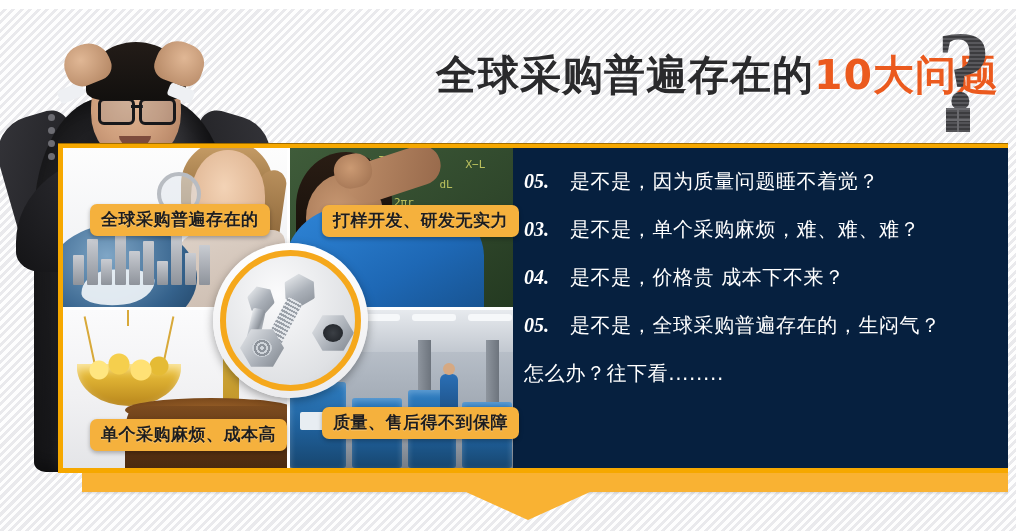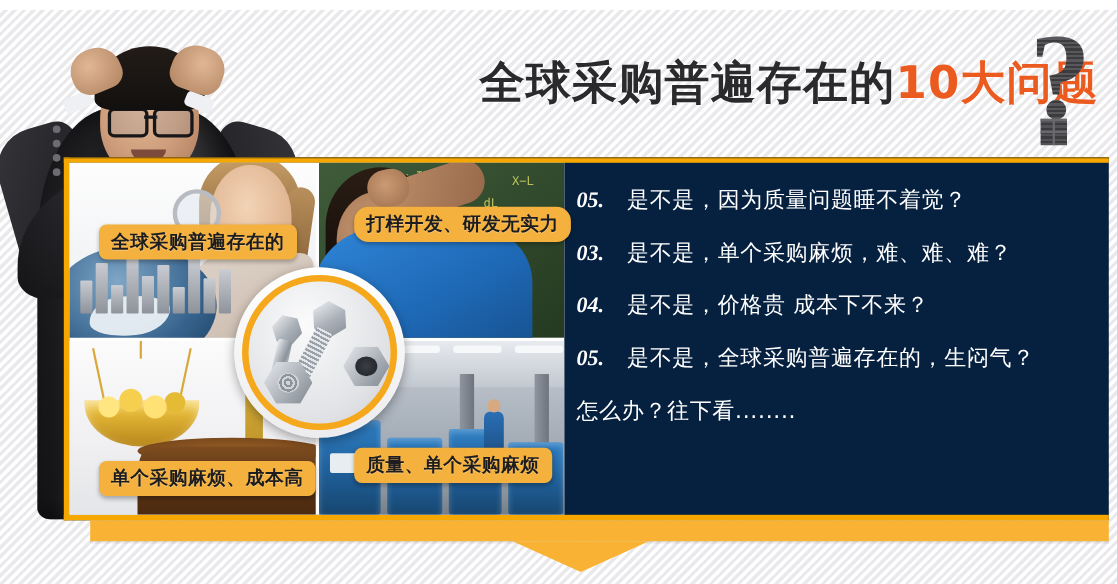--- a/index.html
+++ b/index.html
@@ -306,21 +306,21 @@
 
   
   .tag{
     position:absolute;background:#f5b13d;border-radius:7px;
     color:#1d1d1f;font-weight:bold;font-size:17px;letter-spacing:.5px;
     padding:4px 11px 5px;white-space:nowrap;
     box-shadow:0 2px 4px rgba(0,0,0,.28);
     text-shadow:0 1px 0 rgba(255,255,255,.28);
   }
   .tag-1{left:90px;top:204px;}
-  .tag-2{left:322px;top:188px;border-radius:13px;}
+  .tag-2{left:322px;top:205px;}
   .tag-3{left:90px;top:419px;text-align:center;}
   .tag-4{left:322px;top:407px;}
 
   
   .badge{
     position:absolute;left:213px;top:243px;width:155px;height:155px;
     border-radius:50%;
     background:linear-gradient(180deg,#ffffff,#ececee);
     box-shadow:0 3px 10px rgba(0,0,0,.35);
     padding:7px;box-sizing:border-box;
@@ -501,21 +501,21 @@
       <div class="mpanel" style="left:72px;bottom:32px;width:22px;height:14px"></div>
       <div class="machine" style="left:118px;width:48px;height:78px"></div>
       <div class="machine" style="left:172px;width:50px;height:66px"></div>
       <div class="worker" style="left:150px"></div>
     </div>
   </div>
 
   <div class="tag tag-1">全球采购普遍存在的</div>
   <div class="tag tag-2">打样开发、研发无实力</div>
   <div class="tag tag-3">单个采购麻烦、成本高</div>
-  <div class="tag tag-4">质量、单个采购麻烦</div>
+  <div class="tag tag-4">质量、售后得不到保障</div>
 
   <div class="badge">
     <div class="badge-ring">
       <div class="bolt" style="left:40px;top:24px;width:72px;height:84px;transform:rotate(28deg)">
         <div class="head hex" style="left:2px;top:0;width:34px;height:30px"></div>
         <div class="shank" style="left:12px;top:26px;width:16px;height:54px;
              background:repeating-linear-gradient(180deg,#e3e6ea 0 2px,#9ba1a9 2px 4px)"></div>
       </div>
       <div class="bolt" style="left:16px;top:34px;width:62px;height:70px;transform:rotate(12deg)">
         <div class="head hex" style="left:0;top:0;width:28px;height:26px"></div>

